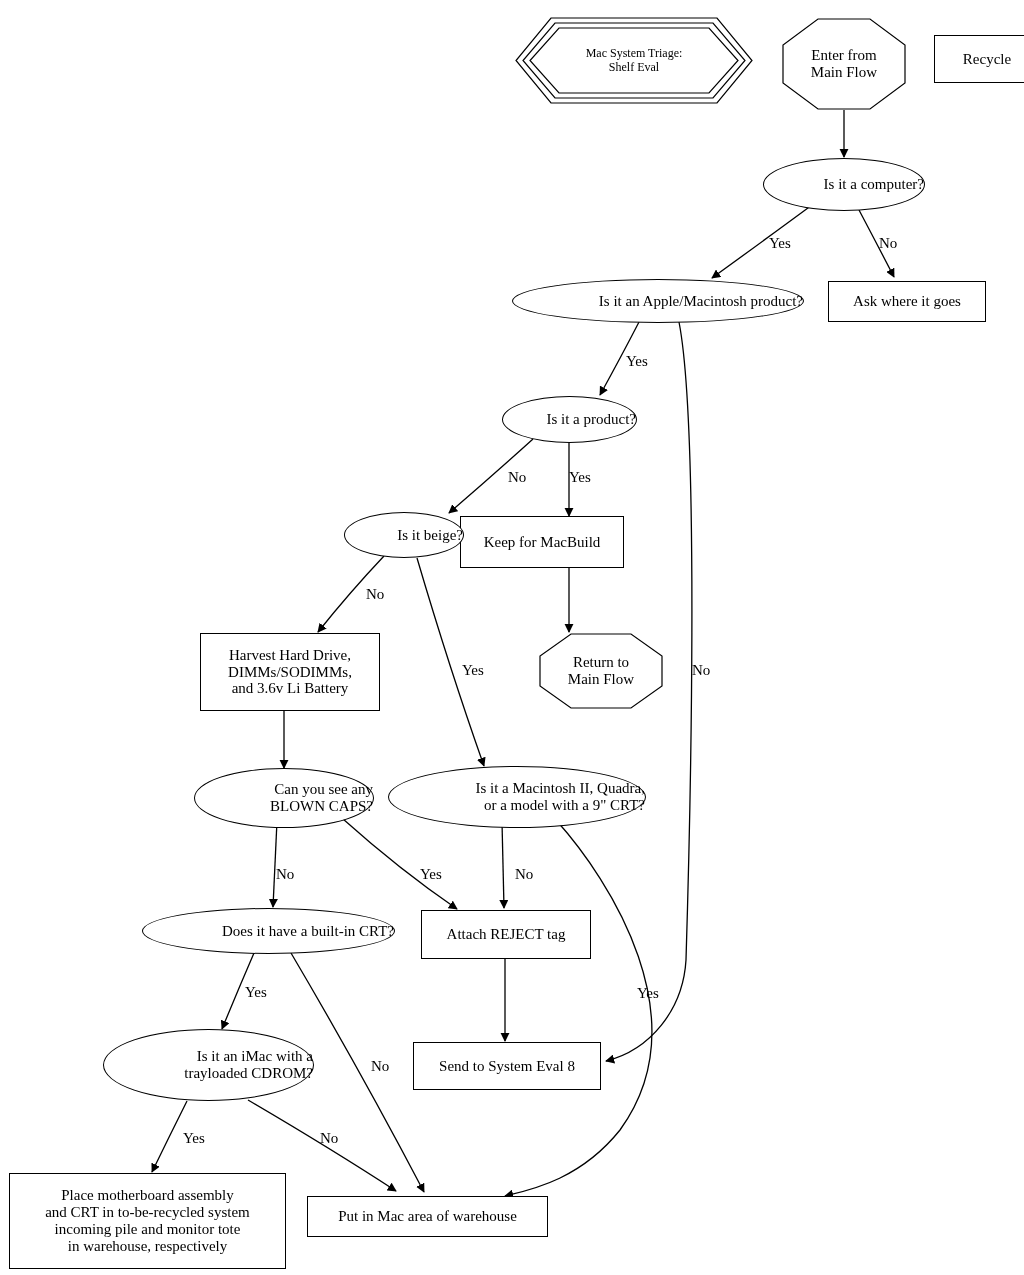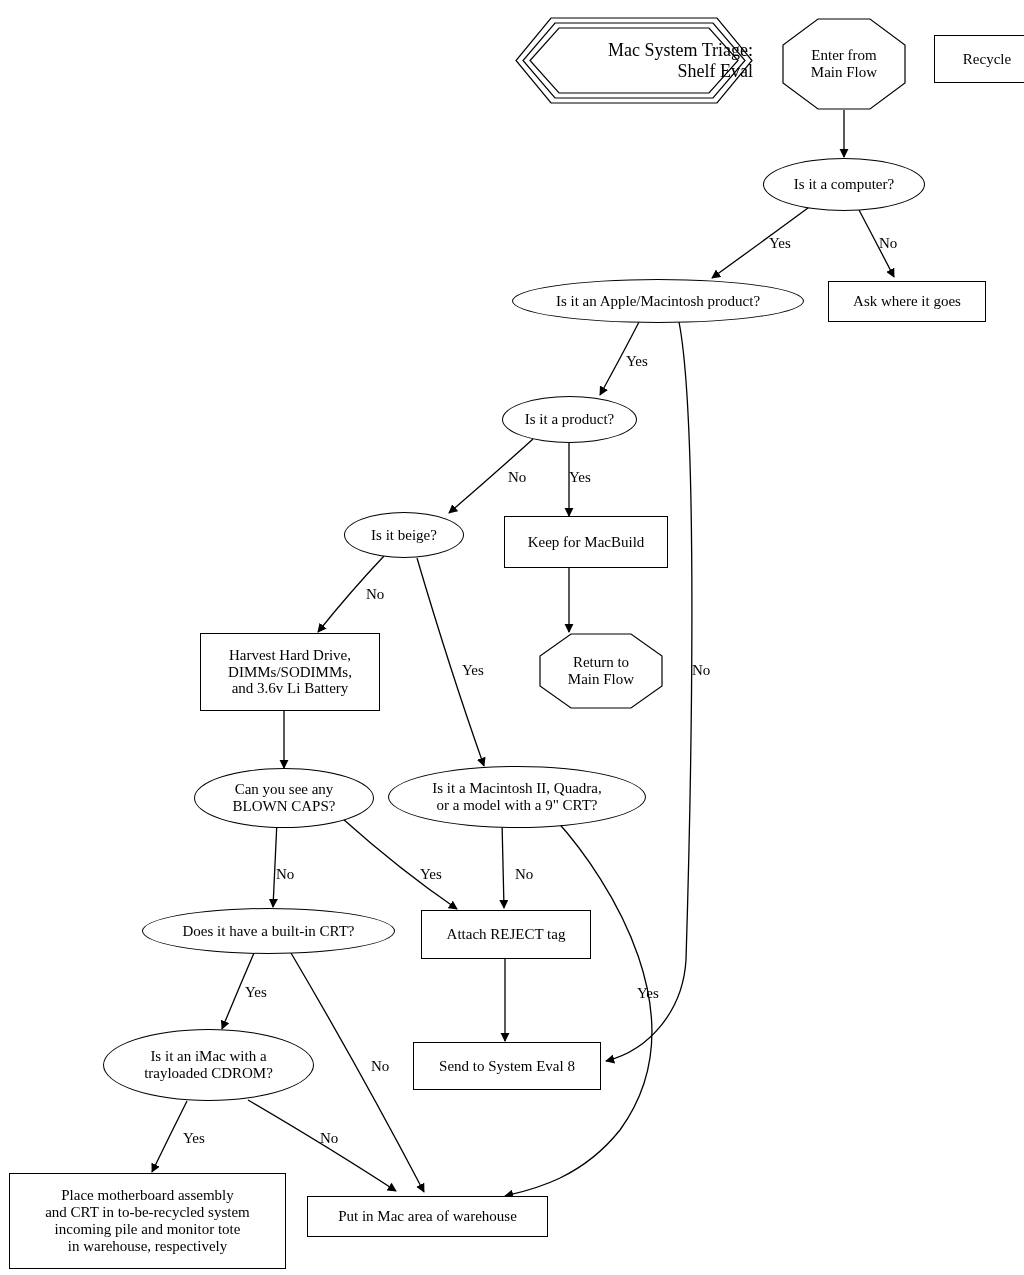--- a/index.html
+++ b/index.html
@@ -41,20 +41,21 @@
     white-space: pre-line;
   }
   .n-box {
     border: 1.2px solid #000;
     background: #fff;
   }
   .n-ellipse {
     border: 1.2px solid #000;
     border-radius: 50%;
     background: #fff;
+    text-align: right;
   }
   .n-oct {
     background: #fff;
     border: none;
   }
   .oct-shape {
     position: absolute;
     left: 0; top: 0;
     width: 100%;
     height: 100%;
@@ -72,21 +73,21 @@
     background: transparent;
     border: none;
   }
   .edge-label {
     position: absolute;
     font-size: 15px;
     z-index: 3;
     background: transparent;
     white-space: nowrap;
   }
-  .ftitle { font-size: 18px; text-align: right; }
+  .ftitle { font-size: 12px; }
   .fnorm  { font-size: 15px; }
 </style>
 </head>
 <body>
 
 <div id="canvas">
 
   <svg id="edge-layer" viewBox="0 0 1024 1275" xmlns="http://www.w3.org/2000/svg">
     <defs>
       <marker id="arrow" viewBox="0 0 10 10" refX="9" refY="5" markerWidth="7" markerHeight="7" orient="auto-start-reverse">
@@ -168,21 +169,21 @@
   </div>
 
   <div class="node n-ellipse fnorm" style="left:512px; top:279px; width:292px; height:44px;">
     <span class="label">Is it an Apple/Macintosh product?</span>
   </div>
 
   <div class="node n-ellipse fnorm" style="left:502px; top:396px; width:135px; height:47px;">
     <span class="label">Is it a product?</span>
   </div>
 
-  <div class="node n-box fnorm" style="left:504px; top:516px; width:164px; height:52px;">
+  <div class="node n-box fnorm" style="left:460px; top:516px; width:164px; height:52px;">
     <span class="label">Keep for MacBuild</span>
   </div>
 
   <div class="node n-oct fnorm" style="left:507px; top:633px; width:124px; height:76px;margin-left:32px;">
     <svg class="oct-shape" viewBox="0 0 124 76" xmlns="http://www.w3.org/2000/svg">
       <polygon points="32,1 92,1 123,23 123,53 92,75 32,75 1,53 1,23"></polygon>
     </svg>
     <span class="label">Return to
 Main Flow</span>
   </div>

